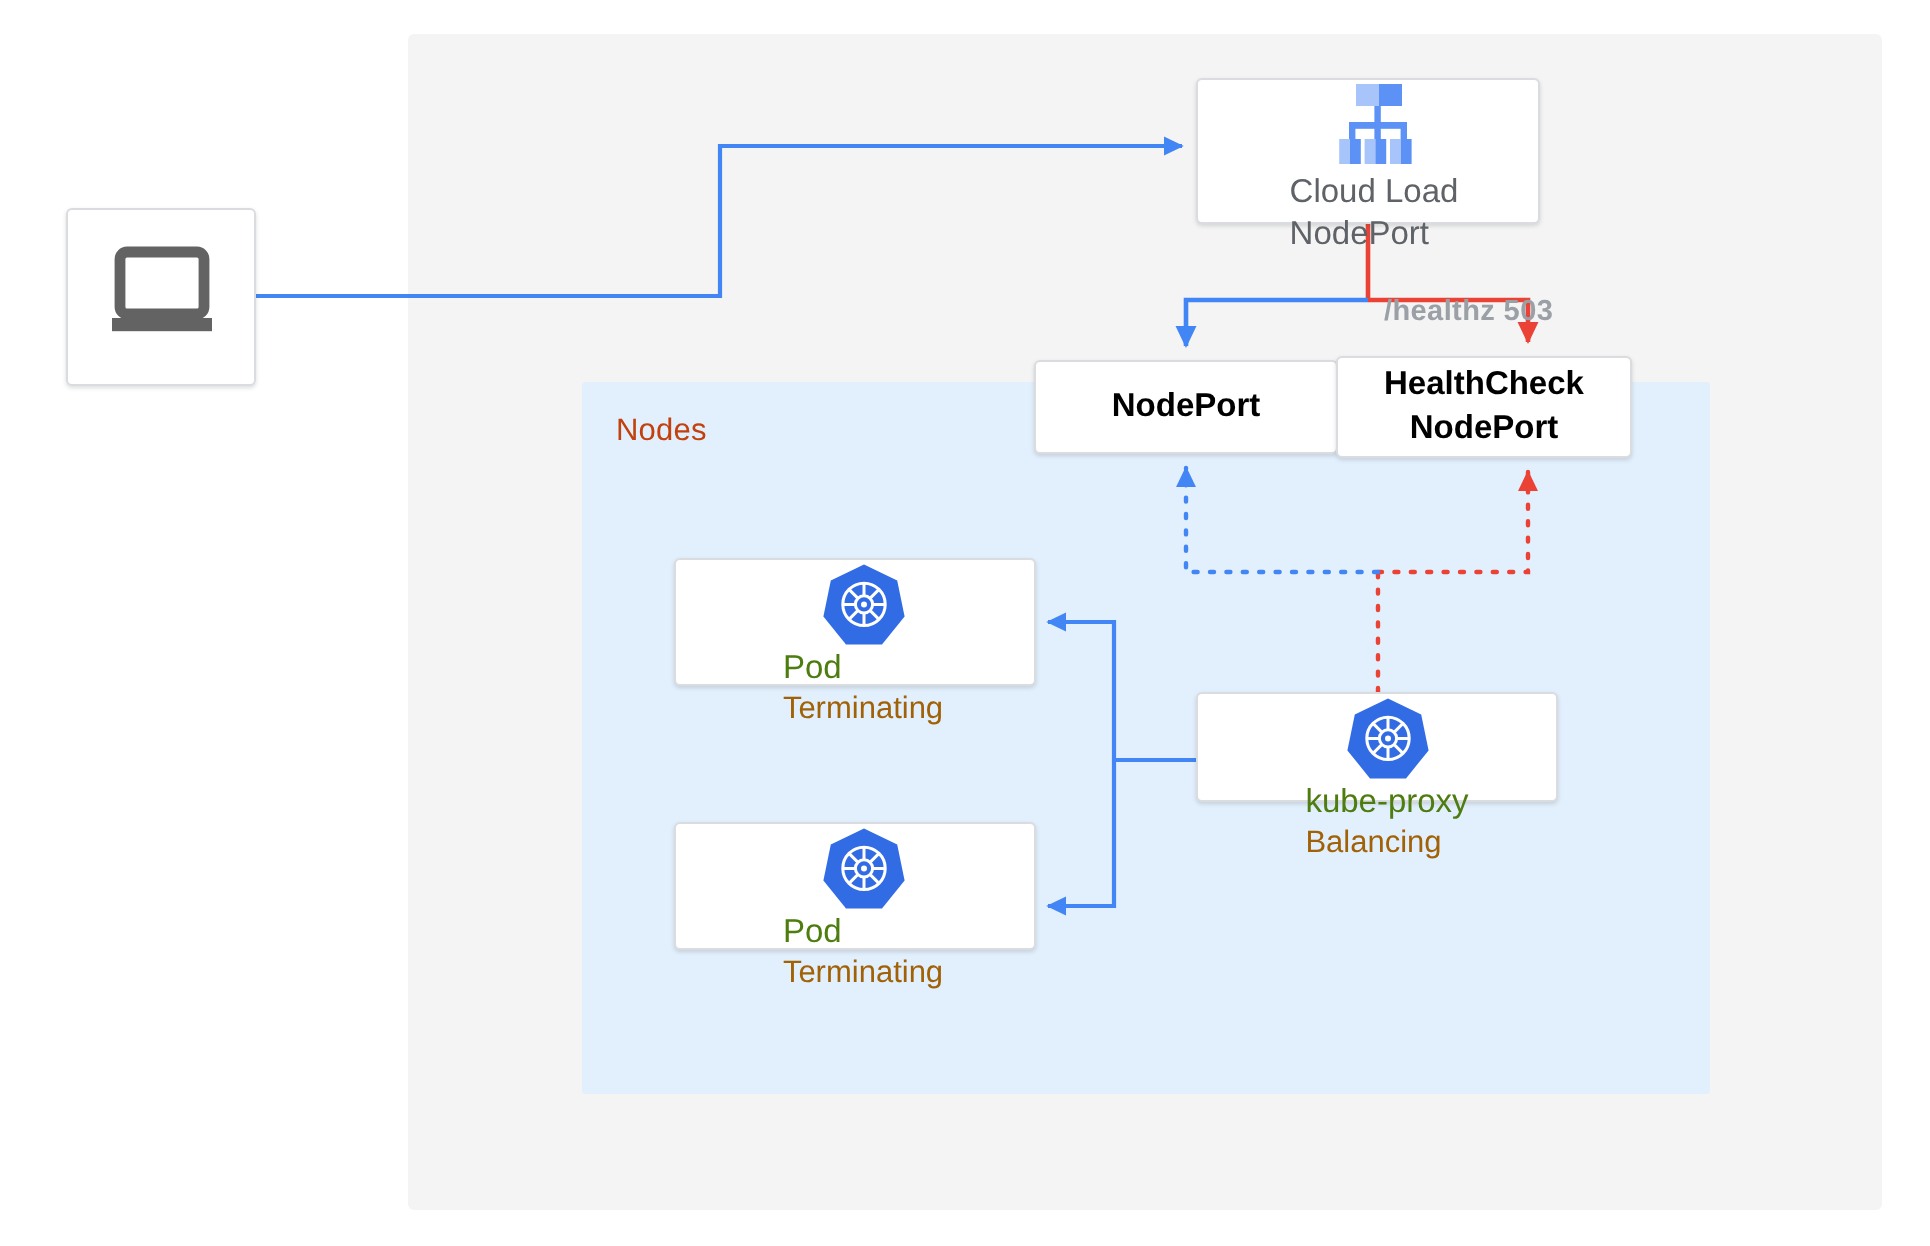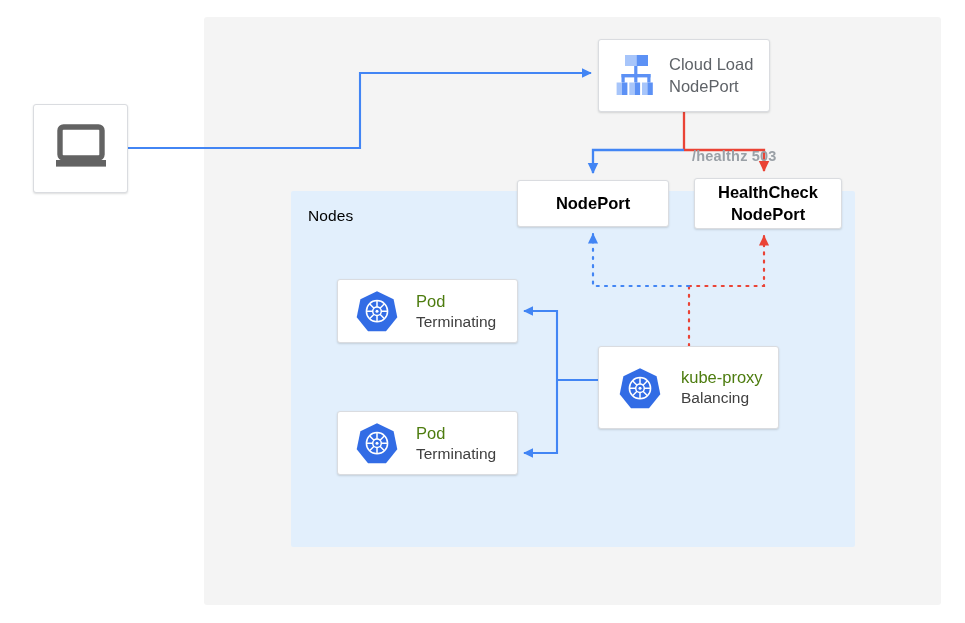--- a/index.html
+++ b/index.html
@@ -32,35 +32,36 @@
     width: 564px;
     height: 356px;
     background: #e2effc;
     border-radius: 2px;
   }
   .nodes-label {
     position: absolute;
     left: 308px;
     top: 207px;
     font-size: 15.5px;
-    color: #000000;
+    color: #c2410c;
     letter-spacing: .1px;
   }
   
   .card {
     position: absolute;
     background: #ffffff;
     border: 1px solid #dadce0;
     border-radius: 3px;
     box-shadow: 0 1px 2px rgba(60,64,67,.18);
     box-sizing: border-box;
   }
   .card-flex {
     display: flex;
     align-items: center;
+    flex-direction: column;
   }
   .icon-wrap {
     flex: 0 0 auto;
     display: flex;
     align-items: center;
     justify-content: center;
   }
   .txt-block {
     display: flex;
     flex-direction: column;
@@ -70,43 +71,43 @@
   .t-main {
     font-size: 16.5px;
     color: #4d7c0f;
   }
   .t-main-gray {
     font-size: 16.5px;
     color: #5f6368;
   }
   .t-sub {
     font-size: 15.5px;
-    color: #404040;
+    color: #a16207;
   }
   .t-bold {
     font-size: 16.5px;
     font-weight: bold;
     color: #000000;
     text-align: center;
     width: 100%;
     line-height: 1.3;
   }
   .center-box {
     display: flex;
     align-items: center;
     justify-content: center;
   }
   
   #client-card   { left: 33px;  top: 104px; width: 95px;  height: 89px; }
   #lb-card       { left: 598px; top: 39px;  width: 172px; height: 73px; }
   #nodeport-card { left: 517px; top: 180px; width: 152px; height: 47px; }
-  #hcnodeport-card { left: 694px; top: 178px; width: 148px; height: 51px; }
+  #hcnodeport-card { left: 668px; top: 178px; width: 148px; height: 51px; }
   #pod1-card     { left: 337px; top: 279px; width: 181px; height: 64px; }
   #pod2-card     { left: 337px; top: 411px; width: 181px; height: 64px; }
-  #kubeproxy-card{ left: 598px; top: 346px; width: 181px; height: 83px; }
+  #kubeproxy-card{ left: 598px; top: 346px; width: 181px; height: 55px; }
 
   #lb-card .icon-wrap { width: 56px; margin-left: 8px; }
   #lb-card .txt-block { margin-left: 6px; }
   .pod-card .icon-wrap { width: 62px; margin-left: 8px; }
   .pod-card .txt-block { margin-left: 8px; }
   #kubeproxy-card .icon-wrap { width: 62px; margin-left: 10px; }
   #kubeproxy-card .txt-block { margin-left: 10px; }
 
   svg.wires {
     position: absolute;

